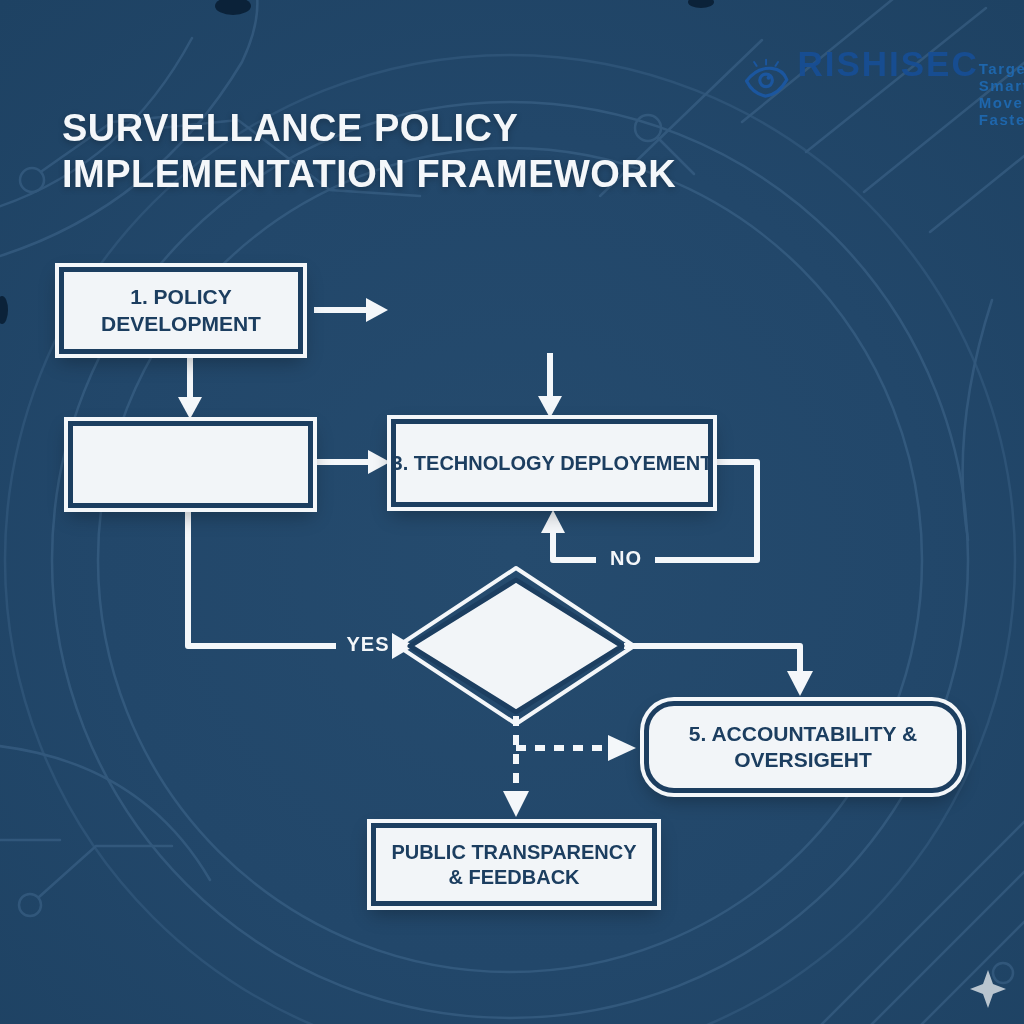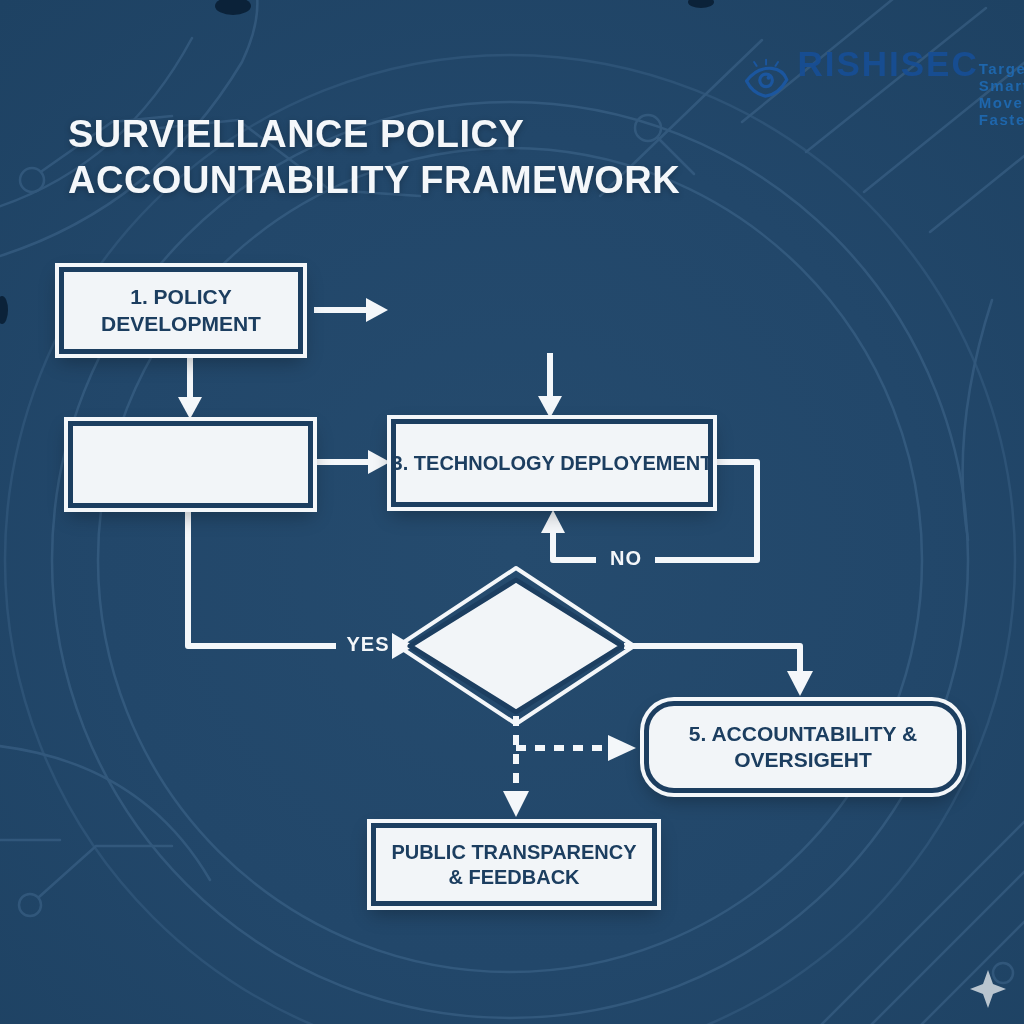--- a/index.html
+++ b/index.html
@@ -105,23 +105,23 @@
         <path d="M20,8 L16,2 M35,6 L35,-2 M50,8 L54,2" stroke-width="3"></path>
       </g>
       <circle cx="39" cy="27" r="3.2" fill="#1b58a4"></circle>
     </svg>
     <div class="btxt">
       <div class="bname">RISHISEC</div>
       <div class="btag">Target Smarter. Move Faster.</div>
     </div>
   </div>
 
-  <h1 class="title" style="margin:8px;">
+  <h1 class="title" style="margin:2px;">
     <span>SURVIELLANCE POLICY</span>
-    <span>ACCOUNTABILITY FRAMEWORK</span>
+    <span>IMPLEMENTATION FRAMEWORK</span>
   </h1>
 
   <svg class="layer" viewBox="0 0 1024 1024">
     <g stroke="#f4f7fa" stroke-width="6" fill="none" stroke-linejoin="round">
 
       <g>
         <path d="M314,310 L366,310"></path>
           <polygon points="366,298 388,310 366,322" fill="#f4f7fa" stroke="none"></polygon>
       </g>
 

